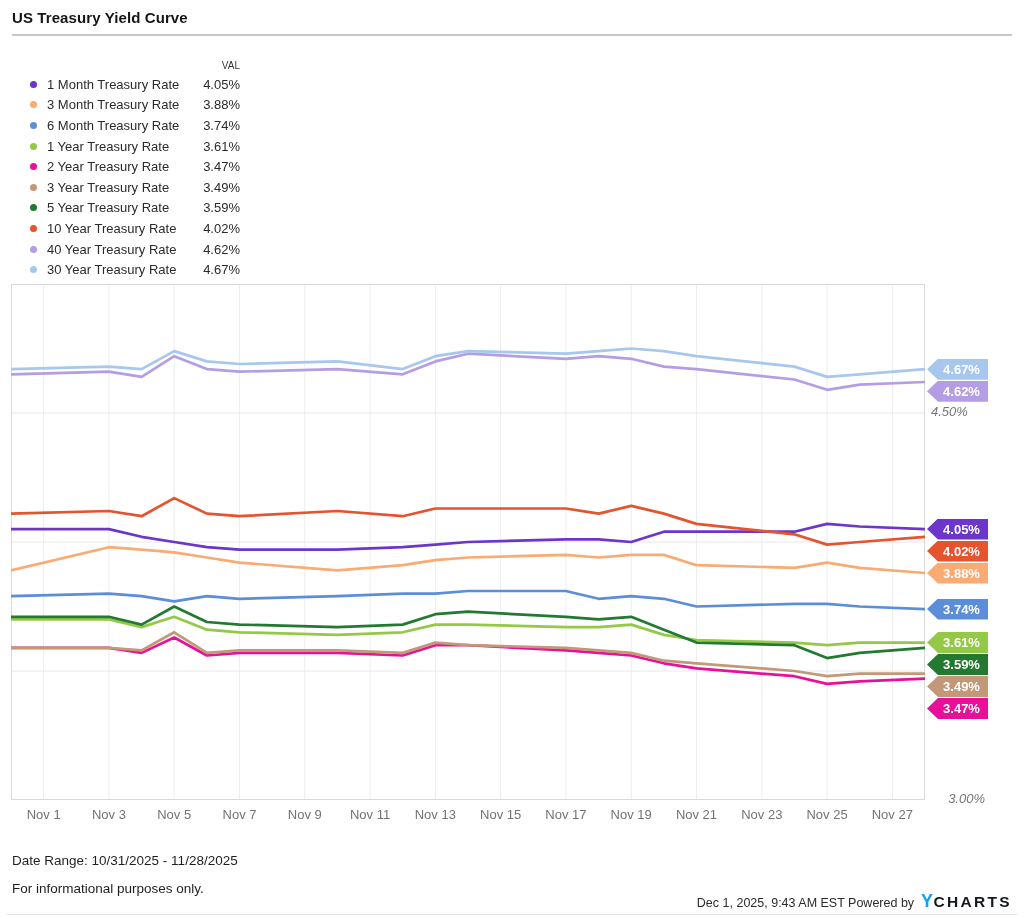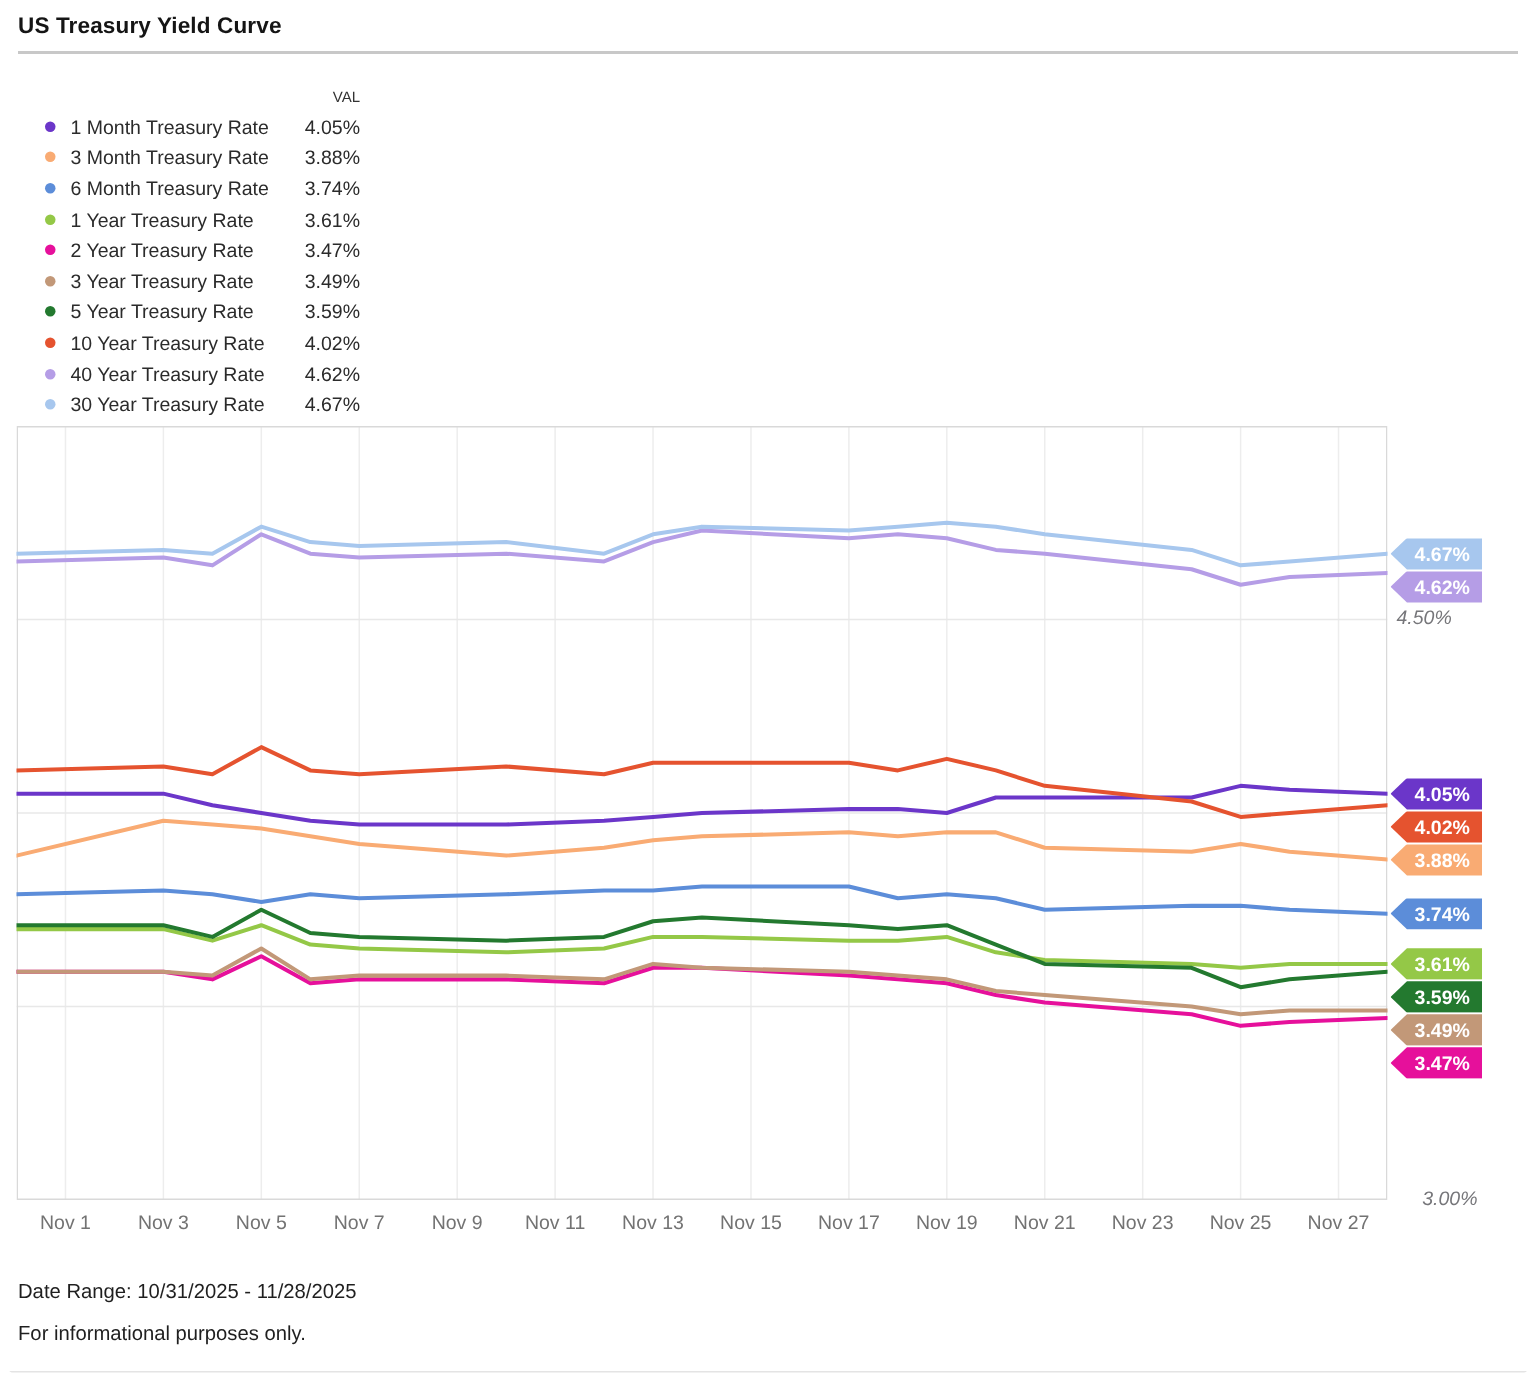--- a/index.html
+++ b/index.html
@@ -130,20 +130,27 @@
       <polyline points="0.0,229.6 97.9,227.0 130.6,232.2 163.2,214.1 195.9,229.6 228.5,232.2 326.4,227.0 391.7,232.2 424.4,224.5 457.0,224.5 554.9,224.5 587.6,229.6 620.2,221.9 652.9,229.6 685.5,239.9 783.4,250.3 816.1,260.6 848.7,258.0 914.0,252.8" fill="none" stroke="#e5532f" stroke-width="2.7" stroke-linejoin="round" stroke-linecap="round"></polyline>
       <polyline points="0.0,90.3 97.9,87.7 130.6,92.9 163.2,72.2 195.9,85.1 228.5,87.7 326.4,85.1 391.7,90.3 424.4,77.4 457.0,69.7 554.9,74.8 587.6,72.2 620.2,74.8 652.9,82.6 685.5,85.1 783.4,95.5 816.1,105.8 848.7,100.6 914.0,98.0" fill="none" stroke="#b59de6" stroke-width="2.7" stroke-linejoin="round" stroke-linecap="round"></polyline>
       <polyline points="0.0,85.1 97.9,82.6 130.6,85.1 163.2,67.1 195.9,77.4 228.5,80.0 326.4,77.4 391.7,85.1 424.4,72.2 457.0,67.1 554.9,69.7 587.6,67.1 620.2,64.5 652.9,67.1 685.5,72.2 783.4,82.6 816.1,92.9 848.7,90.3 914.0,85.1" fill="none" stroke="#a7c7ee" stroke-width="2.7" stroke-linejoin="round" stroke-linecap="round"></polyline>
     </svg>
 
   <div id="overlay"></div>
 
   <div class="footer-daterange">Date Range: 10/31/2025 - 11/28/2025</div>
   <div class="footer-disclaimer">For informational purposes only.</div>
 
+  <div class="footer-powered">
+    <span class="ts">Dec 1, 2025, 9:43 AM EST Powered by</span>
+    <span class="logo">
+      <span class="y">Y</span>
+      <span class="rest">CHARTS</span>
+    </span>
+  </div>
   <div class="bottom-border"></div>
 <div class="xtick" style="left: 11.6429px;">Nov 1</div>
     <div class="xtick" style="left: 76.9286px;">Nov 3</div>
     <div class="xtick" style="left: 142.214px;">Nov 5</div>
     <div class="xtick" style="left: 207.5px;">Nov 7</div>
     <div class="xtick" style="left: 272.786px;">Nov 9</div>
     <div class="xtick" style="left: 338.071px;">Nov 11</div>
     <div class="xtick" style="left: 403.357px;">Nov 13</div>
     <div class="xtick" style="left: 468.643px;">Nov 15</div>
     <div class="xtick" style="left: 533.929px;">Nov 17</div>

